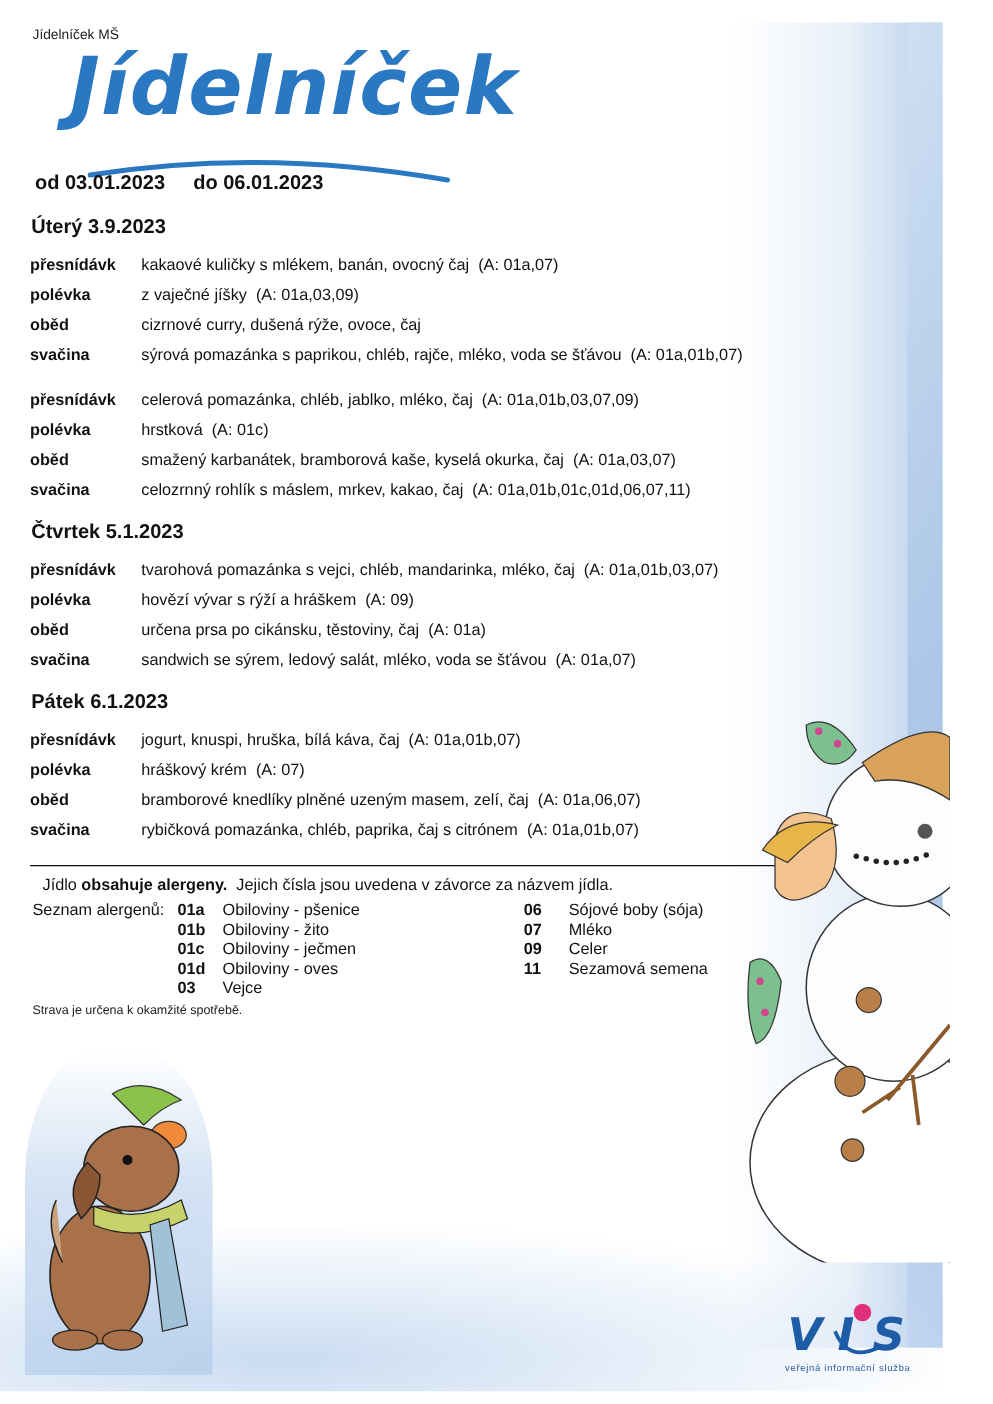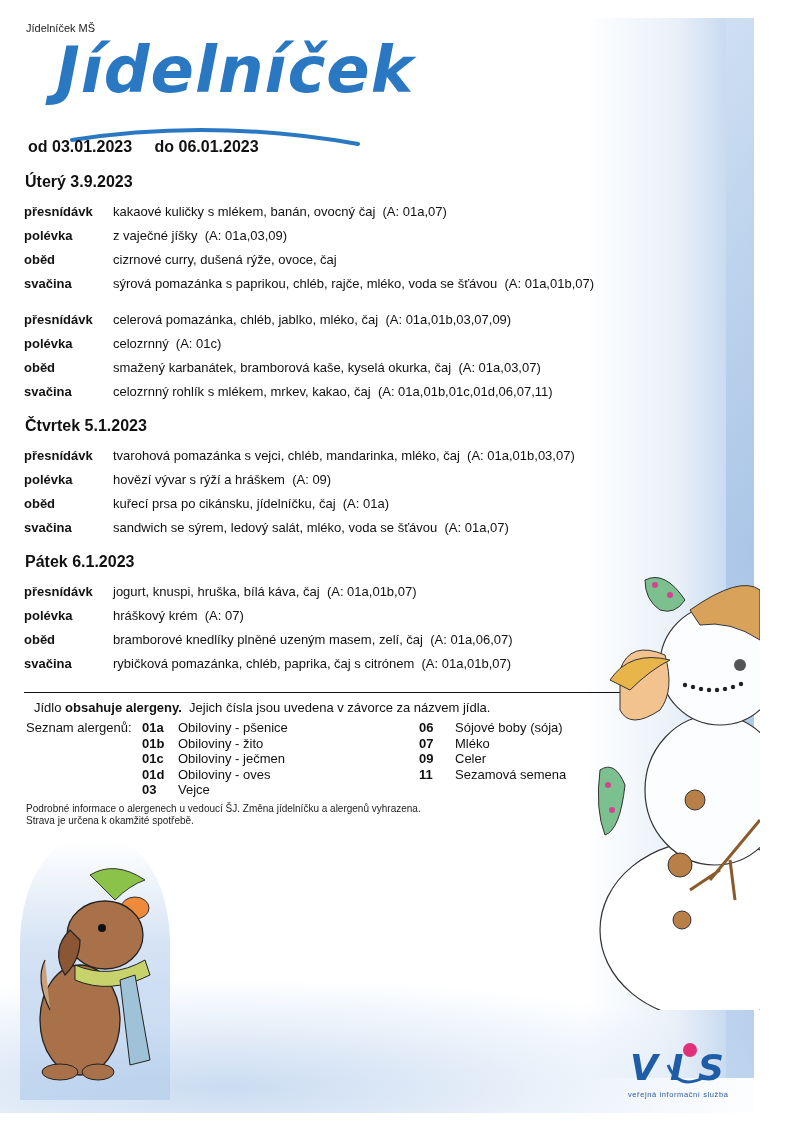--- a/index.html
+++ b/index.html
@@ -79,44 +79,44 @@
         <div class="meal-text" style="white-space: pre;">sýrová pomazánka s paprikou, chléb, rajče, mléko, voda se šťávou  (A: 01a,01b,07)</div>
       </div>
     </div>
     <div class="day">
       <div class="meal">
         <div class="meal-label">přesnídávk</div>
         <div class="meal-text" style="white-space: pre;">celerová pomazánka, chléb, jablko, mléko, čaj  (A: 01a,01b,03,07,09)</div>
       </div>
       <div class="meal">
         <div class="meal-label">polévka</div>
-        <div class="meal-text" style="white-space: pre;">celozrnný  (A: 01c)</div>
+        <div class="meal-text" style="white-space: pre;">hrstková  (A: 01c)</div>
       </div>
       <div class="meal">
         <div class="meal-label">oběd</div>
         <div class="meal-text" style="white-space: pre;">smažený karbanátek, bramborová kaše, kyselá okurka, čaj  (A: 01a,03,07)</div>
       </div>
       <div class="meal">
         <div class="meal-label">svačina</div>
-        <div class="meal-text" style="white-space: pre;">celozrnný rohlík s mlékem, mrkev, kakao, čaj  (A: 01a,01b,01c,01d,06,07,11)</div>
+        <div class="meal-text" style="white-space: pre;">celozrnný rohlík s máslem, mrkev, kakao, čaj  (A: 01a,01b,01c,01d,06,07,11)</div>
       </div>
     </div>
     <div class="day">
       <div class="day-title">Čtvrtek 5.1.2023</div>
       <div class="meal">
         <div class="meal-label">přesnídávk</div>
         <div class="meal-text" style="white-space: pre;">tvarohová pomazánka s vejci, chléb, mandarinka, mléko, čaj  (A: 01a,01b,03,07)</div>
       </div>
       <div class="meal">
         <div class="meal-label">polévka</div>
         <div class="meal-text" style="white-space: pre;">hovězí vývar s rýží a hráškem  (A: 09)</div>
       </div>
       <div class="meal">
         <div class="meal-label">oběd</div>
-        <div class="meal-text" style="white-space: pre;">kuřecí prsa po cikánsku, jídelníčku, čaj  (A: 01a)</div>
+        <div class="meal-text" style="white-space: pre;">určena prsa po cikánsku, těstoviny, čaj  (A: 01a)</div>
       </div>
       <div class="meal">
         <div class="meal-label">svačina</div>
         <div class="meal-text" style="white-space: pre;">sandwich se sýrem, ledový salát, mléko, voda se šťávou  (A: 01a,07)</div>
       </div>
     </div>
     <div class="day">
       <div class="day-title">Pátek 6.1.2023</div>
       <div class="meal">
         <div class="meal-label">přesnídávk</div>
@@ -181,21 +181,20 @@
         <span>Celer</span>
       </div>
       <div class="al-row">
         <span class="al-code">11</span>
         <span>Sezamová semena</span>
       </div>
     </div>
 </div>
 
 <div class="footer-note">
-  <div>Podrobné informace o alergenech u vedoucí ŠJ. Změna jídelníčku a alergenů vyhrazena.</div>
   <div>Strava je určena k okamžité spotřebě.</div>
 </div>
 
 <svg class="snowman" viewBox="0 0 170 440">
   <ellipse cx="120" cy="360" rx="110" ry="90" fill="#ffffff" stroke="#333" stroke-width="1.2"></ellipse>
   <ellipse cx="125" cy="220" rx="70" ry="75" fill="#fbfdff" stroke="#333" stroke-width="1.2"></ellipse>
   <ellipse cx="130" cy="95" rx="60" ry="60" fill="#fbfdff" stroke="#333" stroke-width="1.2"></ellipse>
   <path d="M100 40 Q 150 5 170 20 L170 70 Q 140 50 110 55 Z" fill="#d9a25a" stroke="#333" stroke-width="1"></path>
   <circle cx="150" cy="95" r="6" fill="#555"></circle>
   <g fill="#222">

